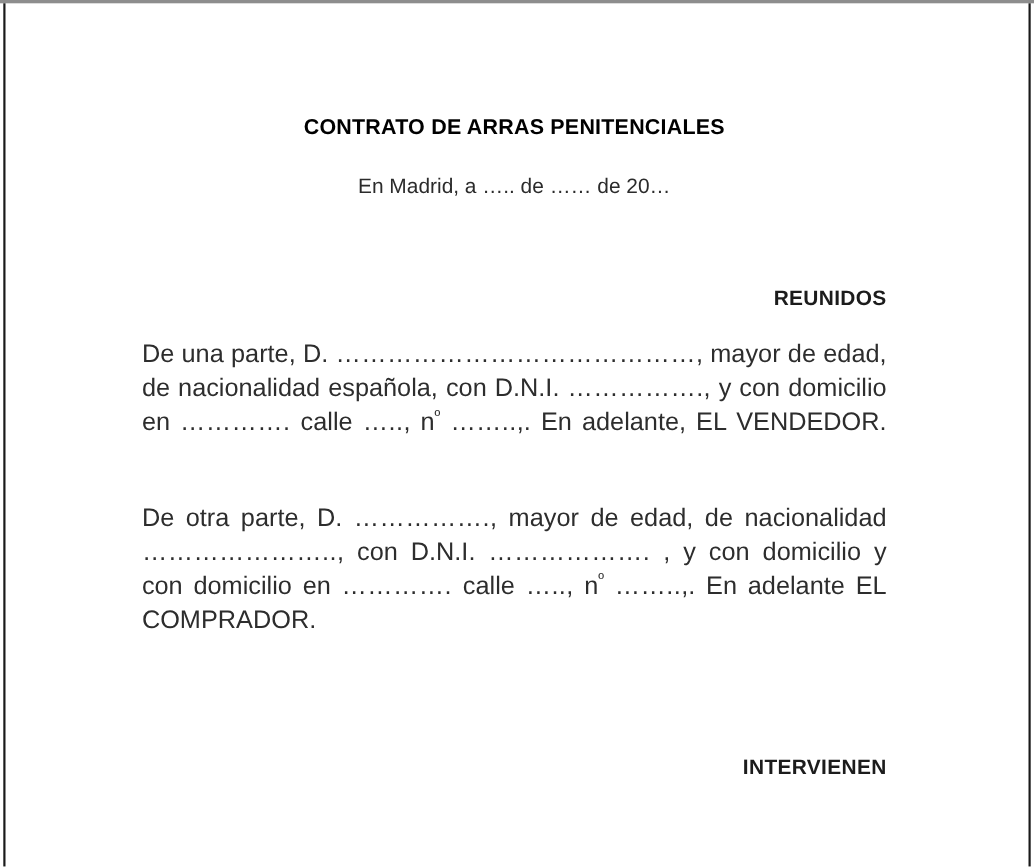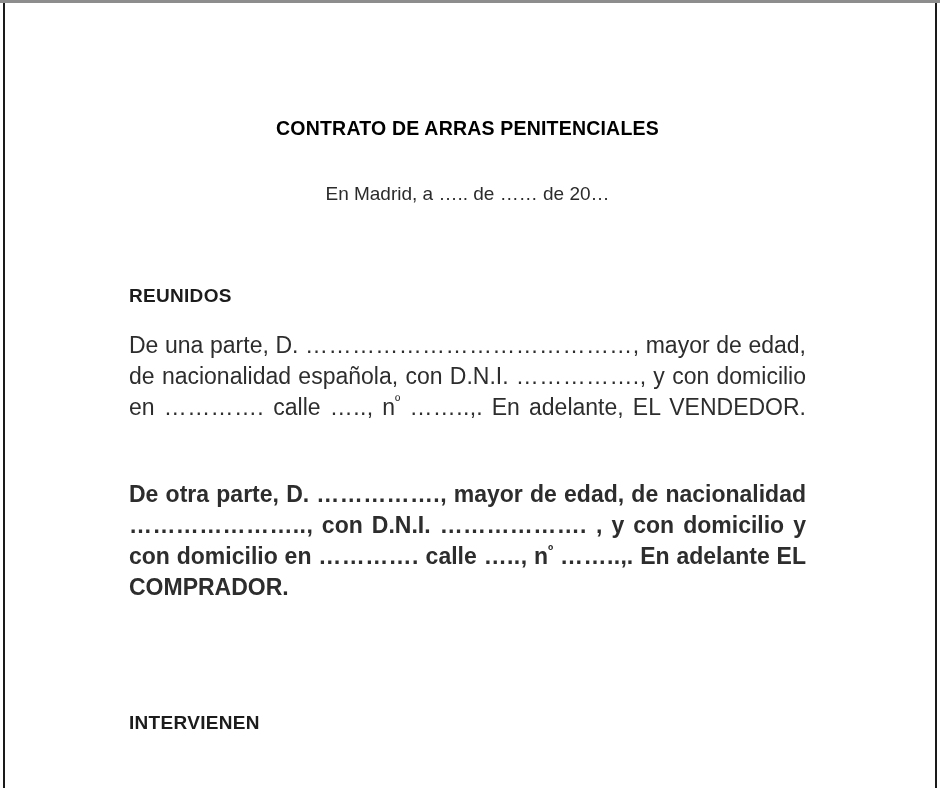--- a/index.html
+++ b/index.html
@@ -46,59 +46,59 @@
   }
 
   .content {
     position: absolute;
     left: 129px;
     top: 0;
     width: 677px;
   }
 
   .doc-title {
-    margin: 12px;
+    margin: 0;
     padding-top: 105px;
     text-align: center;
     font-size: 19.5px;
     font-weight: bold;
     color: #000000;
     letter-spacing: 0.2px;
   }
 
   .date-line {
     margin: 0;
     padding-top: 31px;
     text-align: center;
     font-size: 19px;
     color: #2b2b2b;
     white-space: nowrap;
   }
 
   .section-heading {
     margin: 0;
-    text-align: left;
+    text-align: right;
     font-size: 19px;
     font-weight: bold;
     color: #1c1c1c;
     letter-spacing: 0.3px;
   }
   .heading-reunidos { padding-top: 80px; }
   .heading-intervienen { padding-top: 78px; }
 
   .para {
     margin: 0;
     font-size: 23px;
     line-height: 31px;
     color: #2d2d2d;
     text-align: justify;
     text-justify: inter-word;
   }
   .para-reunidos-1 { padding-top: 23px; }
-  .para-reunidos-2 { padding-top: 25px; font-weight: bold; }
+  .para-reunidos-2 { padding-top: 25px; }
 
   
   .para::after {
     content: "";
     display: inline-block;
     width: 100%;
   }
 
   .para-intervienen {
     margin: 0;

